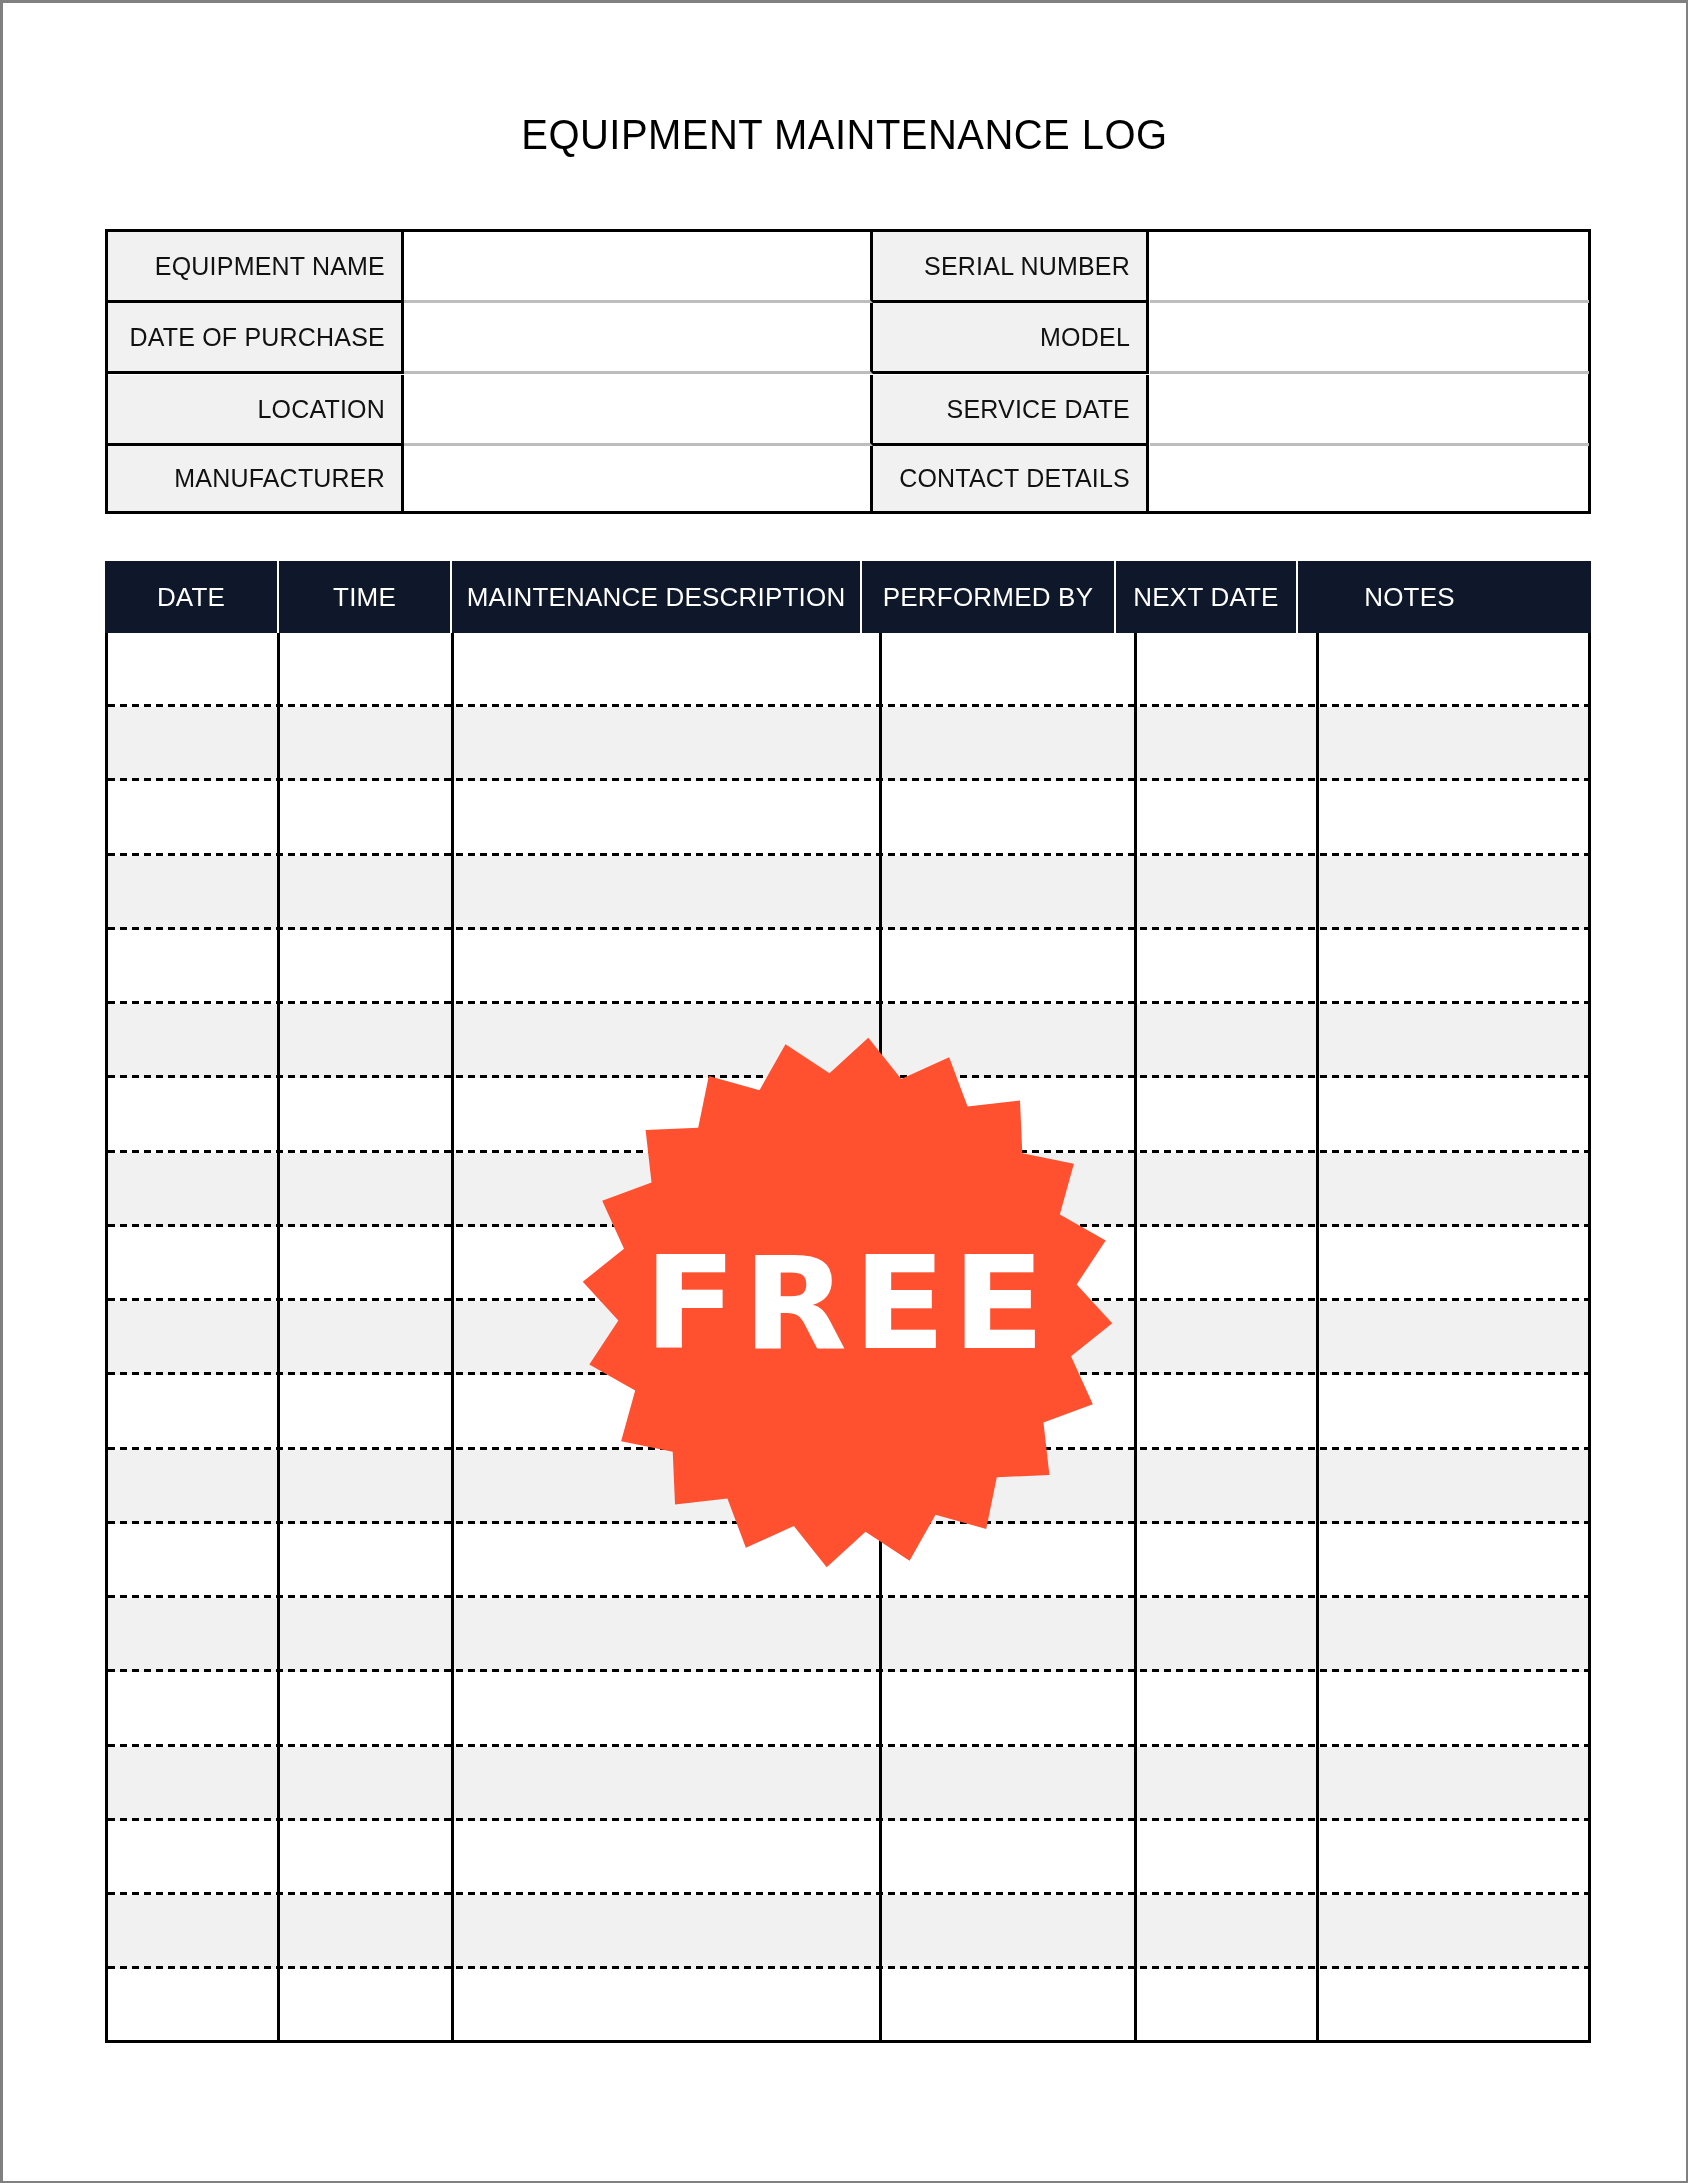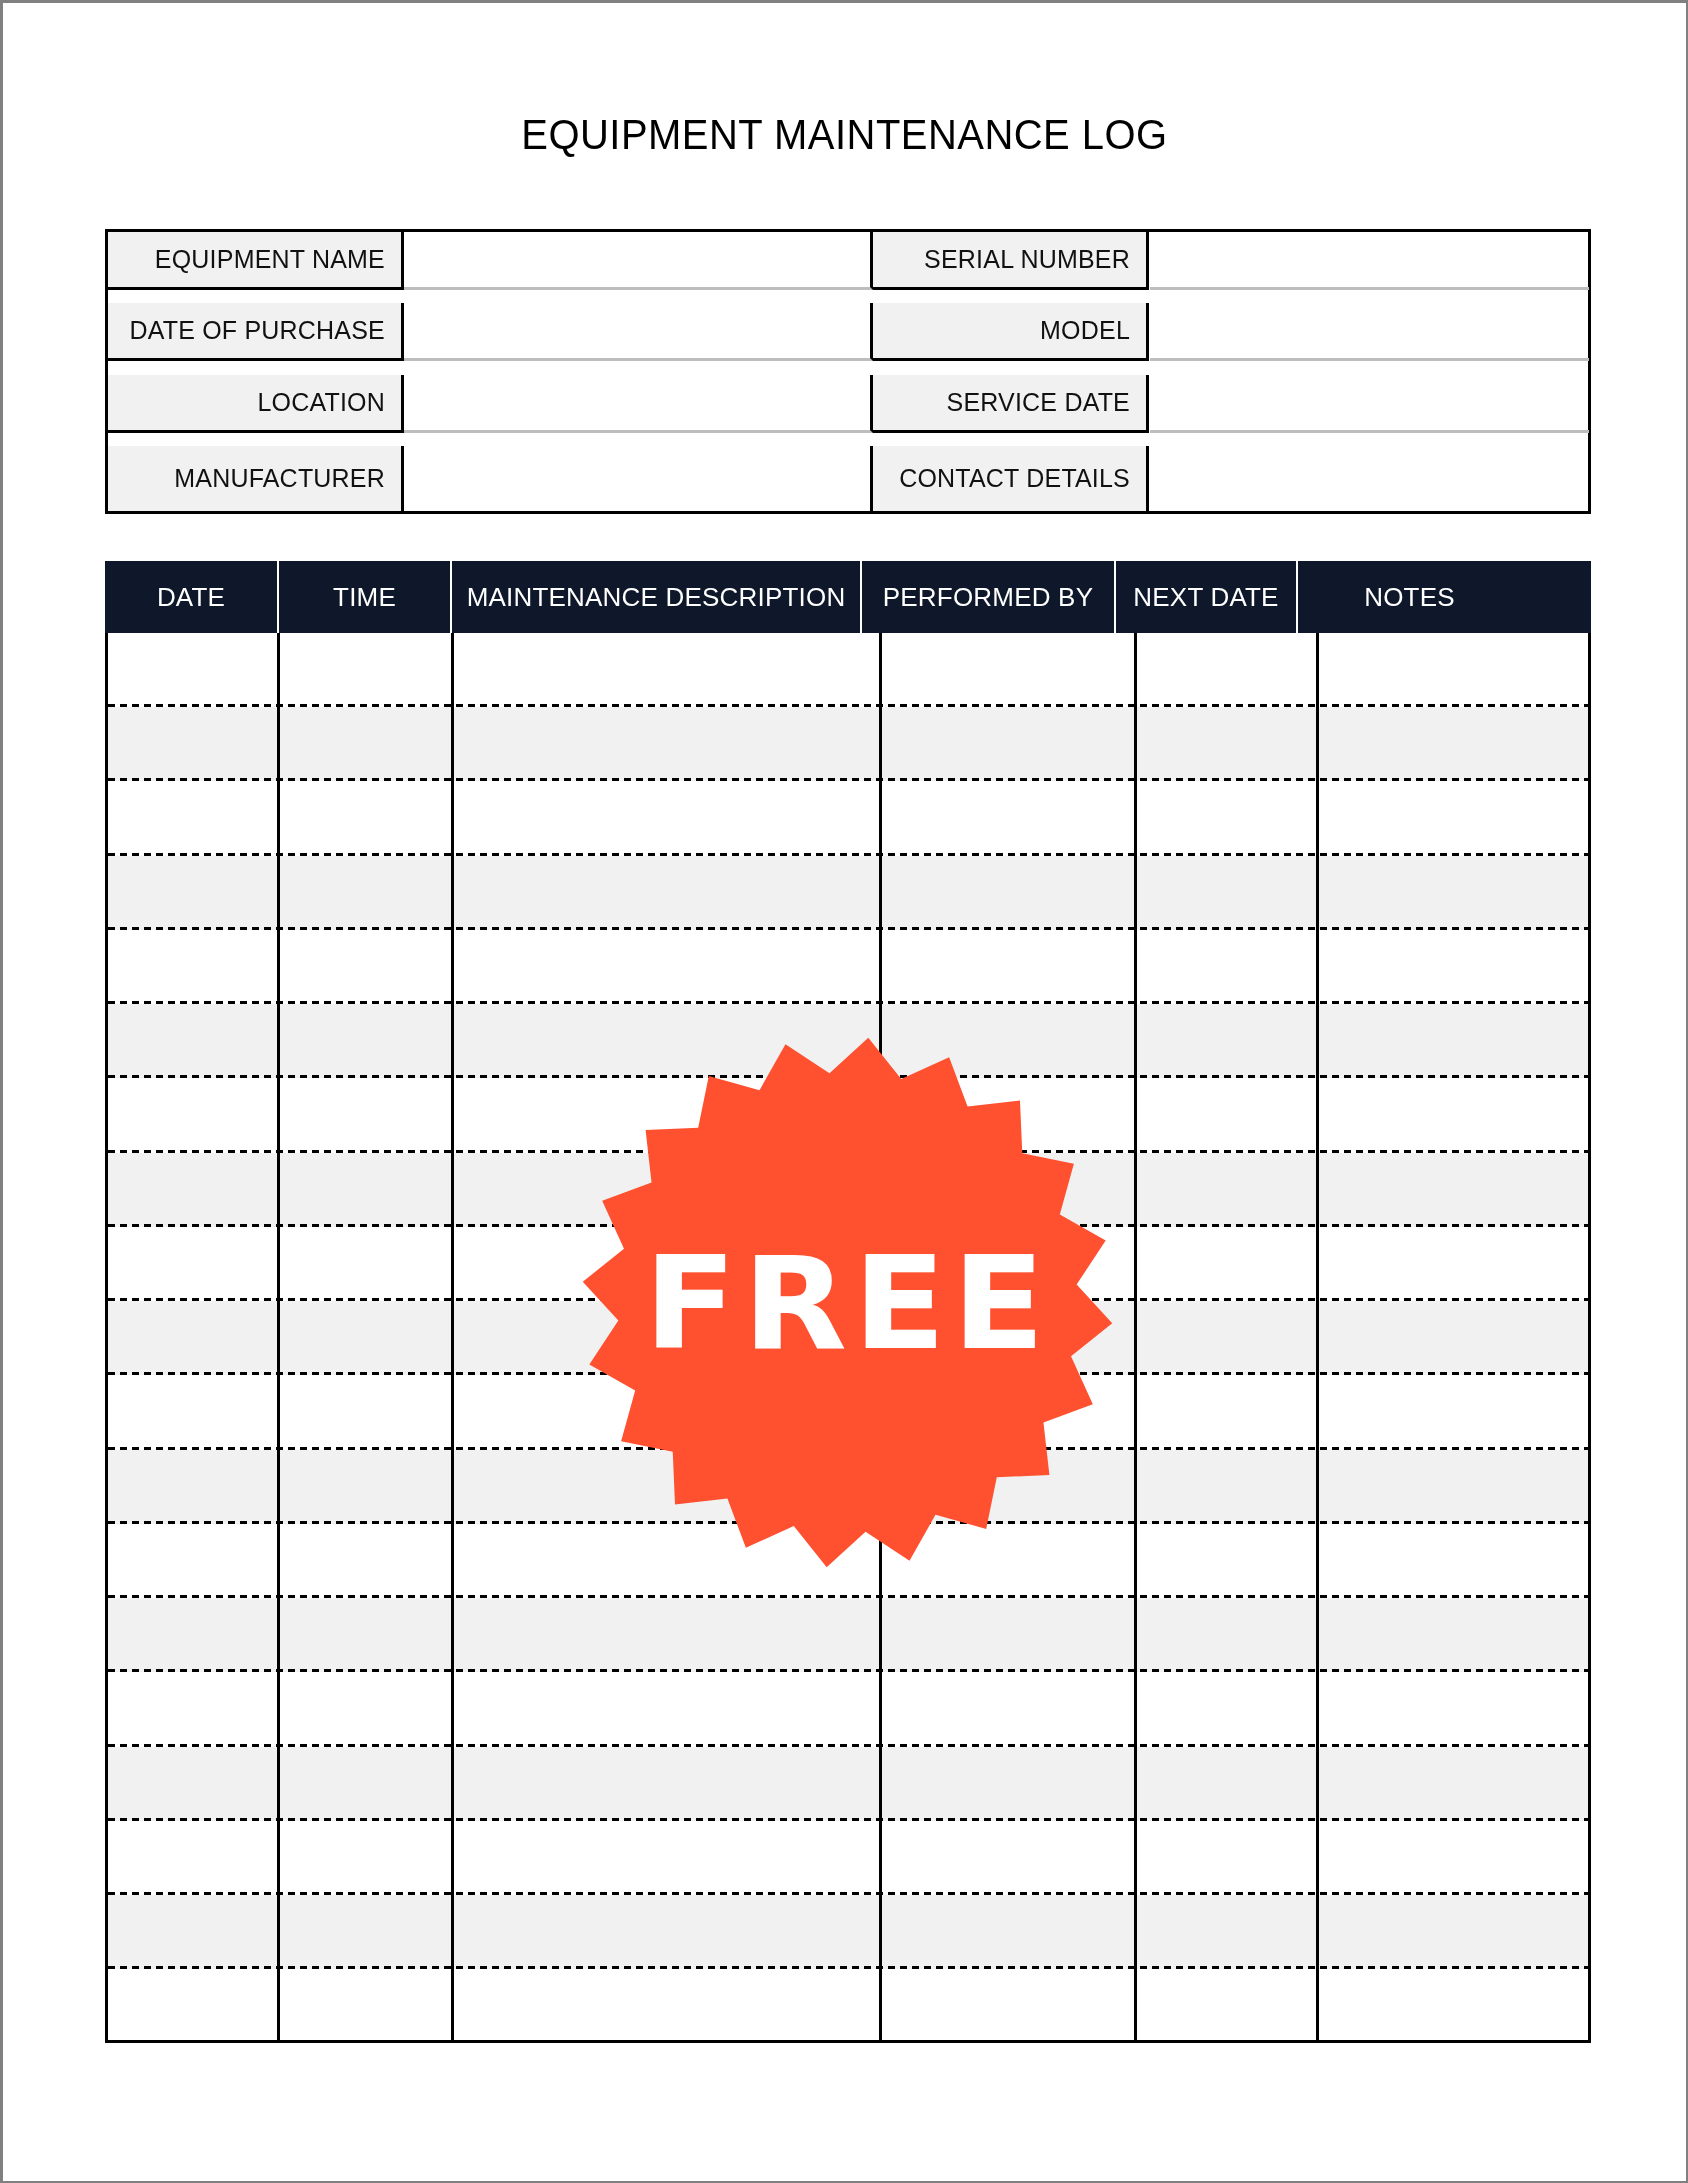--- a/index.html
+++ b/index.html
@@ -15,21 +15,21 @@
     .title {
       position: absolute; left: 0; right: 0; top: 107px; text-align: center;
       font-size: 43px; letter-spacing: 0.5px; font-weight: normal; color: #000;
       transform: scaleX(0.93); transform-origin: center;
     }
     
     .info {
       position: absolute; left: 102px; top: 226px; width: 1486px; height: 285px;
       box-sizing: border-box; border: 3px solid #000;
     }
-    .info-row { position: absolute; left: 0; width: 100%; height: 58px; }
+    .info-row { position: absolute; left: 0; width: 100%; height: 71px; }
     .cell { position: absolute; top: 0; height: 100%; box-sizing: border-box; }
     .lbl {
       background: #f1f1f1; display: flex; align-items: center; justify-content: flex-end;
       padding-right: 16px; font-size: 25px; color: #111; border-right: 3px solid #000;
       letter-spacing: 0.2px;
     }
     .lbl.l1 { left: 0; width: 296px; }
     .val.v1 { left: 296px; width: 469px; border-right: 3px solid #000; }
     .lbl.l2 { left: 765px; width: 276px; }
     .val.v2 { left: 1042px; width: 439px; }

